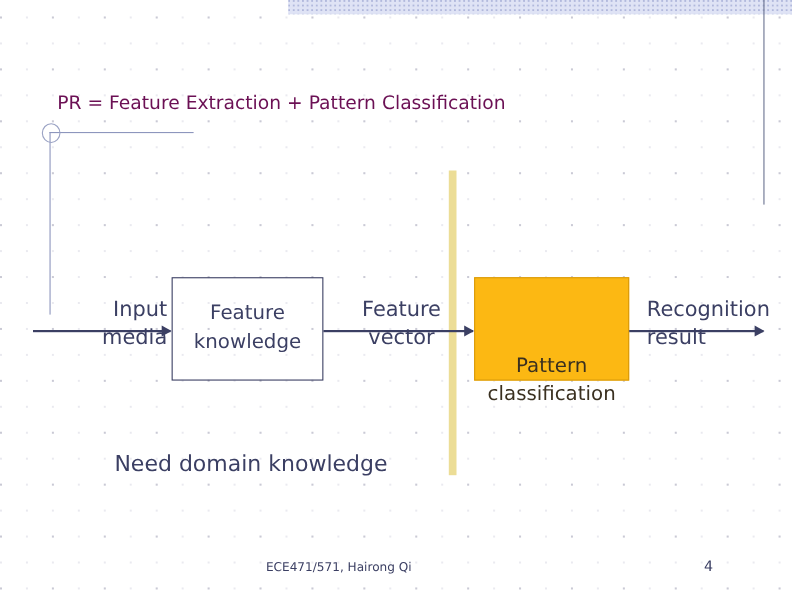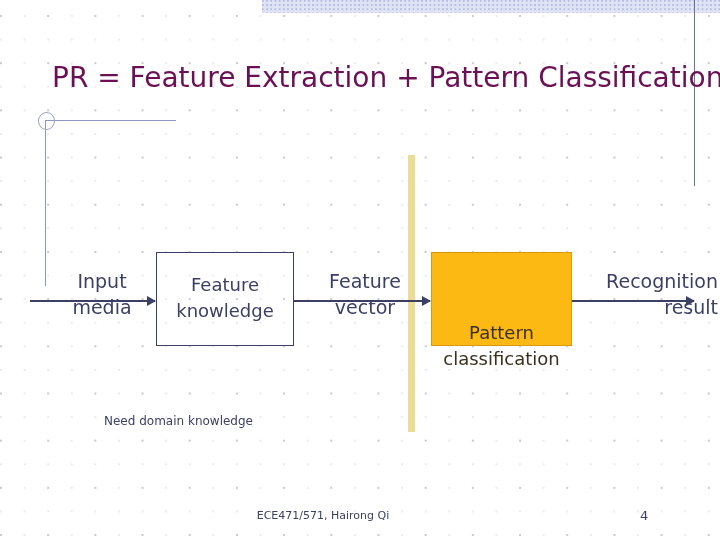--- a/index.html
+++ b/index.html
@@ -45,23 +45,23 @@
     top: 0px;
     width: 1px;
     height: 186px;
     background-color: #6b7390;
   }
 
   
   .title {
     position: absolute;
     left: 52px;
-    top: 62px;
+    top: 78px;
     width: 640px;
-    font-size: 28px;
+    font-size: 17px;
     line-height: 32px;
     color: #6b1054;
     font-family: "DejaVu Sans", sans-serif;
     letter-spacing: 0px;
     white-space: nowrap;
   }
 
   
   .deco-hline {
     position: absolute;
@@ -106,40 +106,40 @@
     color: #3b3f63;
     font-size: 19px;
     line-height: 26px;
     font-family: "DejaVu Sans", sans-serif;
   }
 
   .label-input {
     left: 52px;
     top: 268px;
     width: 100px;
-    text-align: center;
+    text-align: right;
   }
   .label-featurevec {
     left: 318px;
     top: 268px;
     width: 94px;
     text-align: center;
   }
   .label-recognition {
     left: 588px;
     top: 268px;
     width: 130px;
-    text-align: right;
+    text-align: left;
   }
   .label-needdomain {
     left: 104px;
     top: 408px;
     width: 280px;
     text-align: left;
-    font-size: 12px;
+    font-size: 20px;
   }
 
   
   .box-extraction {
     position: absolute;
     left: 156px;
     top: 252px;
     width: 138px;
     height: 94px;
     border: 1px solid #3b3f63;
@@ -199,21 +199,21 @@
     border-bottom: 5px solid transparent;
     border-left: 9px solid #3b3f63;
   }
   .arrow-1 { left: 30px;  top: 300px; width: 125px; }
   .arrow-2 { left: 294px; top: 300px; width: 136px; }
   .arrow-3 { left: 572px; top: 300px; width: 122px; }
 
   
   .footer-center {
     position: absolute;
-    left: 15px;
+    left: 0px;
     top: 509px;
     width: 616px;
     text-align: center;
     font-size: 11px;
     color: #3b3f63;
     font-family: "DejaVu Sans", sans-serif;
   }
   .footer-page {
     position: absolute;
     left: 640px;

